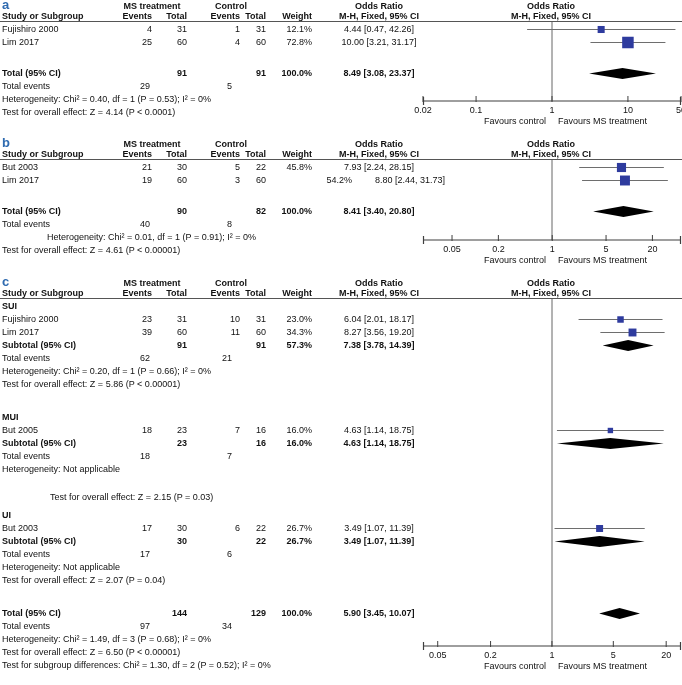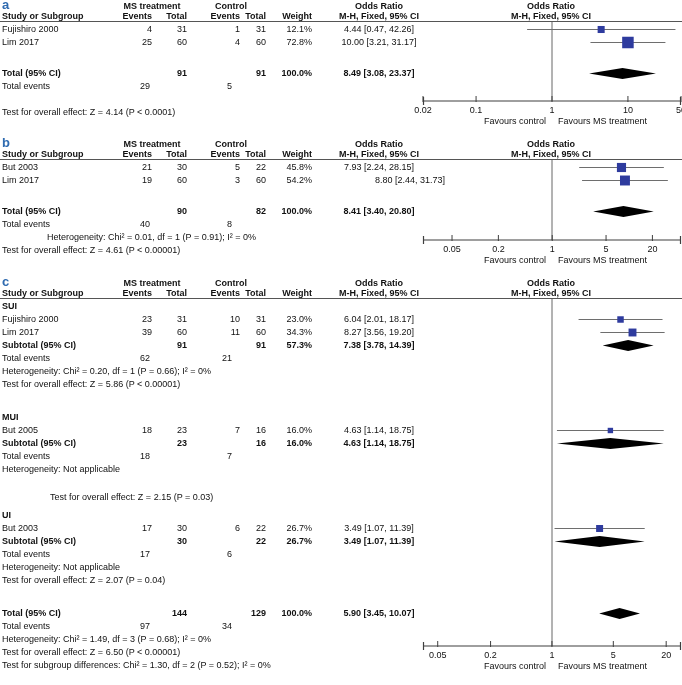--- a/index.html
+++ b/index.html
@@ -70,20 +70,21 @@
       <div class="cell" style="top: 36px; left: 260px; width: 52px; text-align: right;">72.8%</div>
       <div class="cell" style="top: 36px; left: 313px; width: 132px; text-align: center;">10.00 [3.21, 31.17]</div>
       <div class="cell bold" style="top: 67px; left: 2px; width: 130px;">Total (95% CI)</div>
       <div class="cell bold" style="top: 67px; left: 143px; width: 44px; text-align: right;">91</div>
       <div class="cell bold" style="top: 67px; left: 226px; width: 40px; text-align: right;">91</div>
       <div class="cell bold" style="top: 67px; left: 260px; width: 52px; text-align: right;">100.0%</div>
       <div class="cell bold" style="top: 67px; left: 313px; width: 132px; text-align: center;">8.49 [3.08, 23.37]</div>
       <div class="cell" style="top: 80px; left: 2px; width: 120px;">Total events</div>
       <div class="cell" style="top: 80px; left: 110px; width: 40px; text-align: right;">29</div>
       <div class="cell" style="top: 80px; left: 192px; width: 40px; text-align: right;">5</div>
+      <div class="cell" style="top: 93px; left: 2px; width: 418px;">Heterogeneity: Chi² = 0.40, df = 1 (P = 0.53); I² = 0%</div>
       <div class="cell" style="top: 106px; left: 2px; width: 418px;">Test for overall effect: Z = 4.14 (P &lt; 0.0001)</div>
     </section>
   <section class="panel" id="panel-1" style="height: 139px;">
     <div class="panel-letter" style="color: rgb(47, 107, 176);">b</div>
   <svg class="overlay" width="682" height="139">
         <line x1="0" x2="682" y1="21.5" y2="21.5" stroke="#555555" stroke-width="1"></line>
         <line x1="552" x2="552" y1="22" y2="102" stroke="#666" stroke-width="1"></line>
         <line x1="423" x2="681" y1="102" y2="102" stroke="#3f3f3f" stroke-width="1.2"></line>
         <line x1="423.5" x2="423.5" y1="98" y2="106" stroke="#3f3f3f" stroke-width="1.2"></line>
         <line x1="680.5" x2="680.5" y1="98" y2="106" stroke="#3f3f3f" stroke-width="1.2"></line>
@@ -122,21 +123,21 @@
       <div class="cell" style="top: 23px; left: 143px; width: 44px; text-align: right;">30</div>
       <div class="cell" style="top: 23px; left: 190px; width: 50px; text-align: right;">5</div>
       <div class="cell" style="top: 23px; left: 226px; width: 40px; text-align: right;">22</div>
       <div class="cell" style="top: 23px; left: 260px; width: 52px; text-align: right;">45.8%</div>
       <div class="cell" style="top: 23px; left: 313px; width: 132px; text-align: center;">7.93 [2.24, 28.15]</div>
       <div class="cell" style="top: 36px; left: 2px; width: 130px;">Lim 2017</div>
       <div class="cell" style="top: 36px; left: 102px; width: 50px; text-align: right;">19</div>
       <div class="cell" style="top: 36px; left: 143px; width: 44px; text-align: right;">60</div>
       <div class="cell" style="top: 36px; left: 190px; width: 50px; text-align: right;">3</div>
       <div class="cell" style="top: 36px; left: 226px; width: 40px; text-align: right;">60</div>
-      <div class="cell" style="top: 36px; left: 260px; width: 52px; text-align: right;">54.2%</div>
+      <div class="cell" style="top: 36px; left: 260px; width: 52px; text-align: right; padding-left: 40px;">54.2%</div>
       <div class="cell" style="top: 36px; left: 313px; width: 132px; text-align: right;">8.80 [2.44, 31.73]</div>
       <div class="cell bold" style="top: 67px; left: 2px; width: 130px;">Total (95% CI)</div>
       <div class="cell bold" style="top: 67px; left: 143px; width: 44px; text-align: right;">90</div>
       <div class="cell bold" style="top: 67px; left: 226px; width: 40px; text-align: right;">82</div>
       <div class="cell bold" style="top: 67px; left: 260px; width: 52px; text-align: right;">100.0%</div>
       <div class="cell bold" style="top: 67px; left: 313px; width: 132px; text-align: center;">8.41 [3.40, 20.80]</div>
       <div class="cell" style="top: 80px; left: 2px; width: 120px;">Total events</div>
       <div class="cell" style="top: 80px; left: 110px; width: 40px; text-align: right;">40</div>
       <div class="cell" style="top: 80px; left: 192px; width: 40px; text-align: right;">8</div>
       <div class="cell" style="top: 93px; left: 2px; width: 418px; padding-left: 45px;">Heterogeneity: Chi² = 0.01, df = 1 (P = 0.91); I² = 0%</div>

